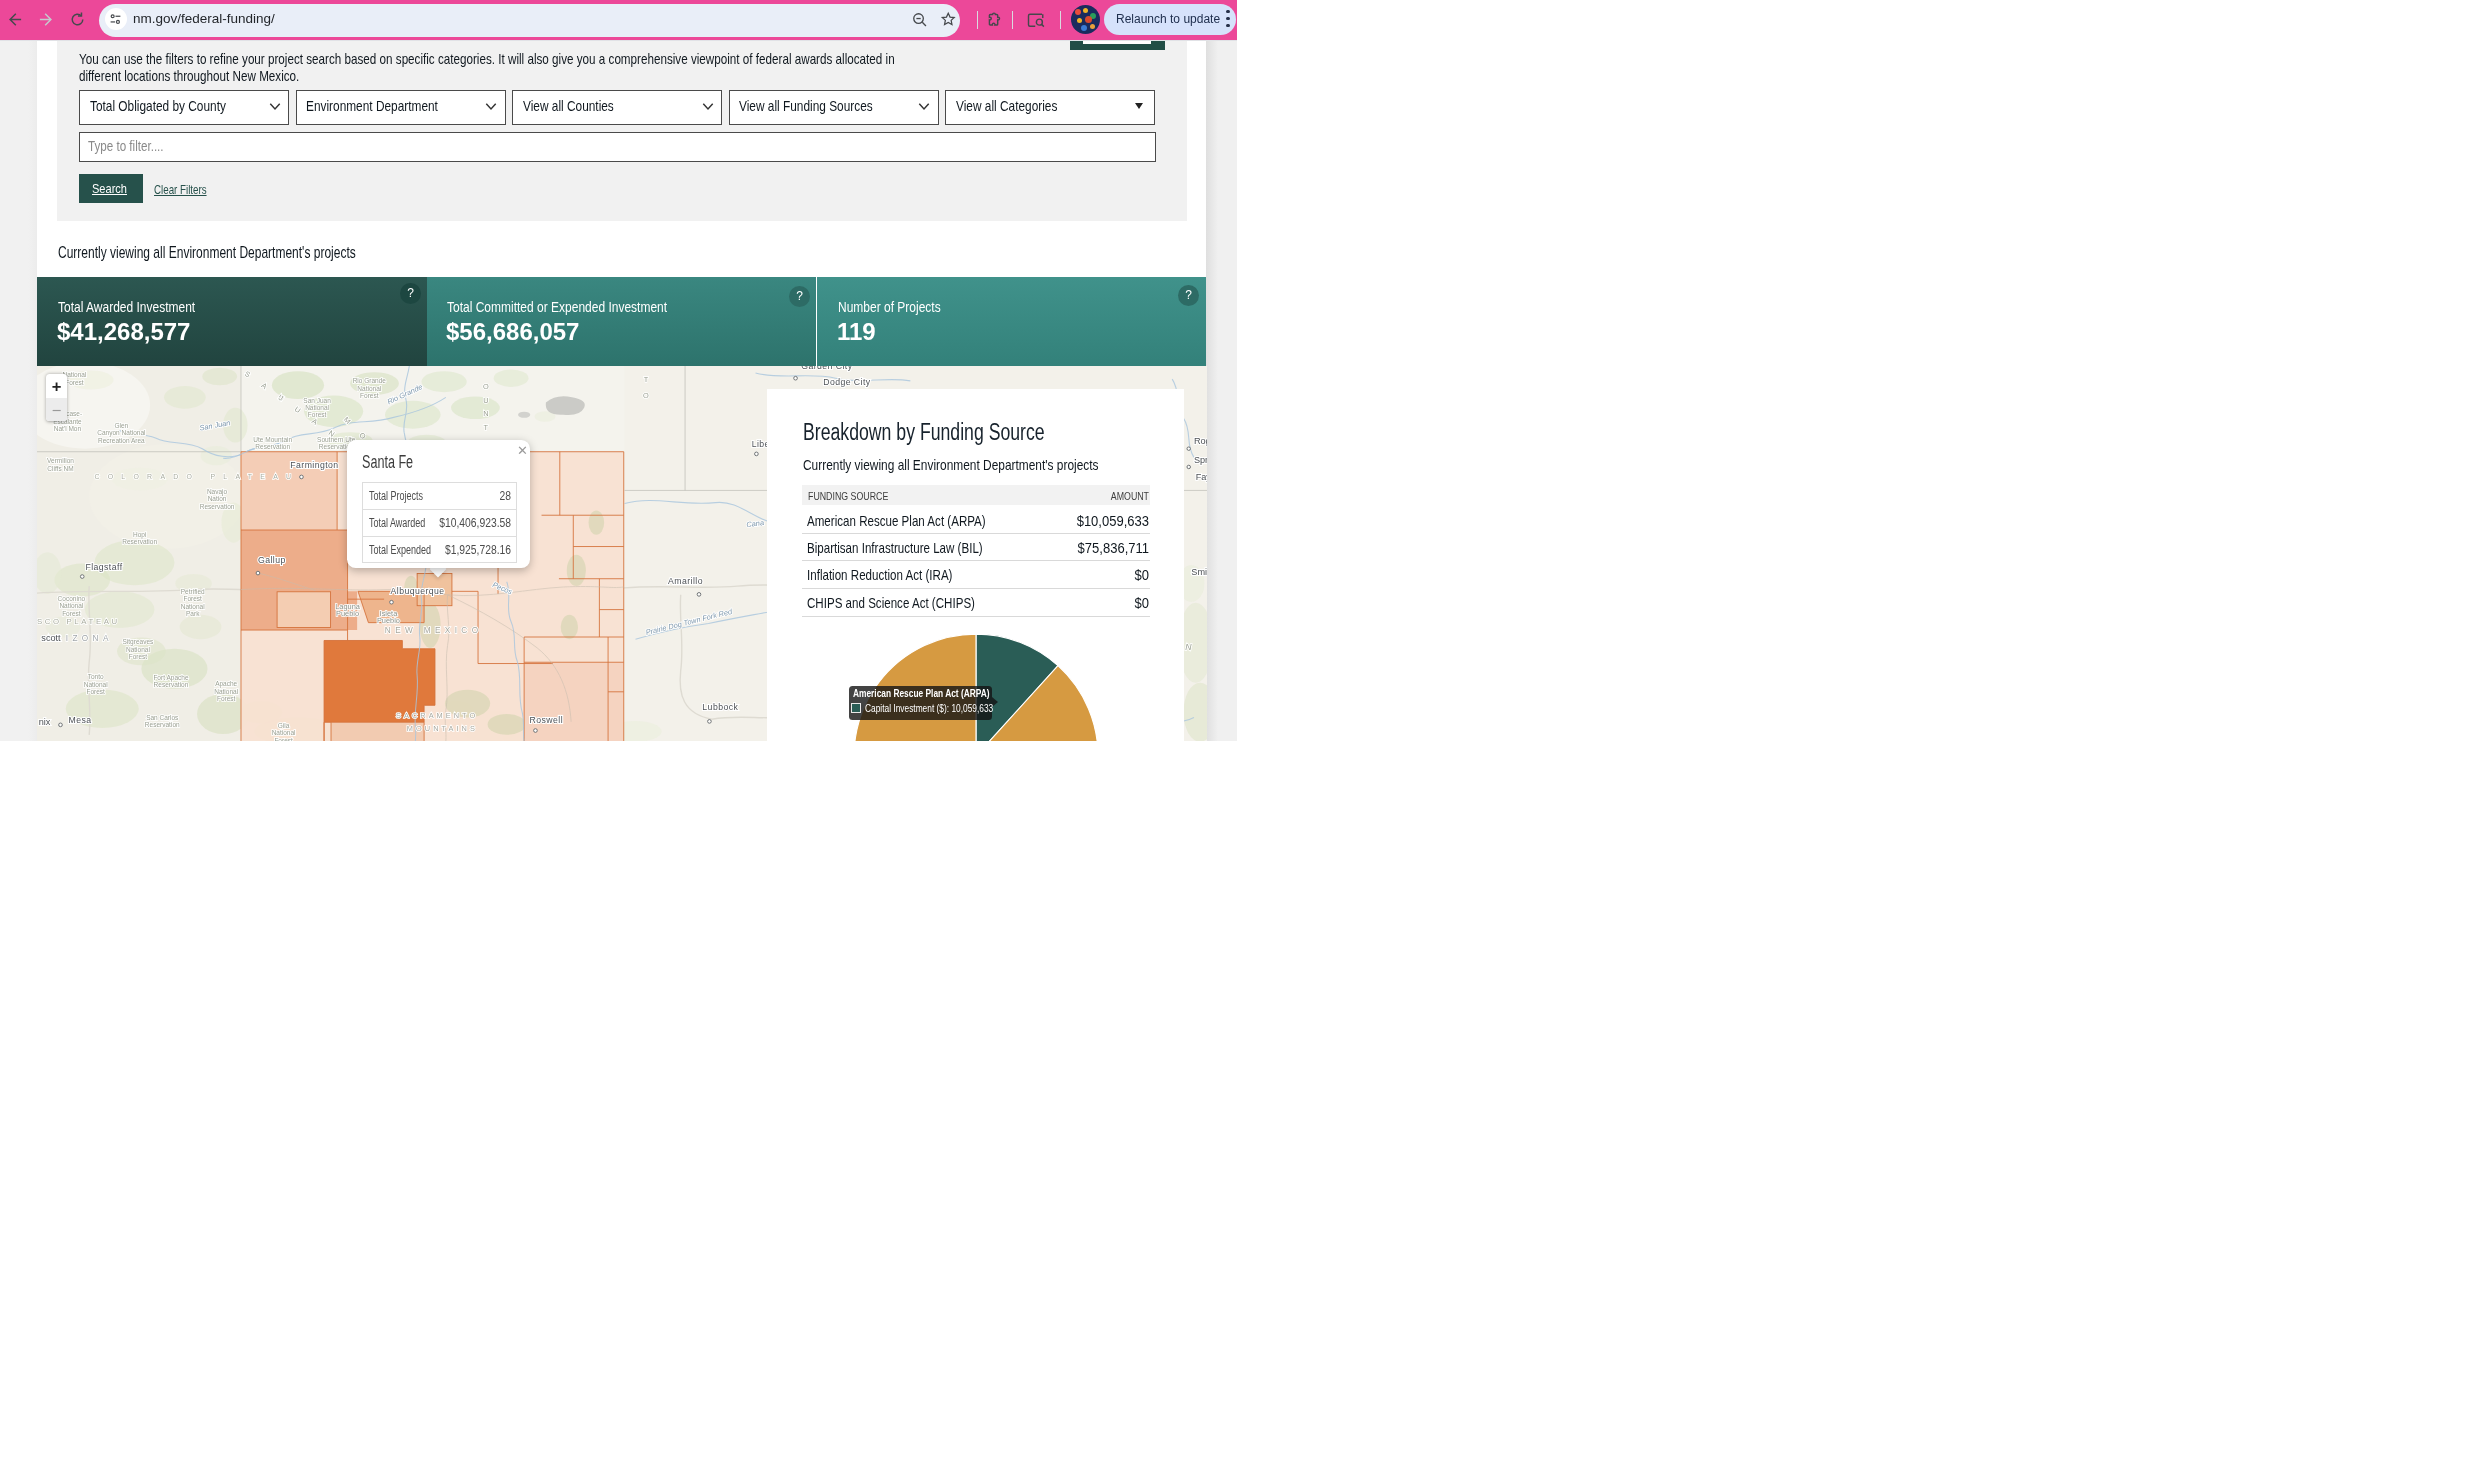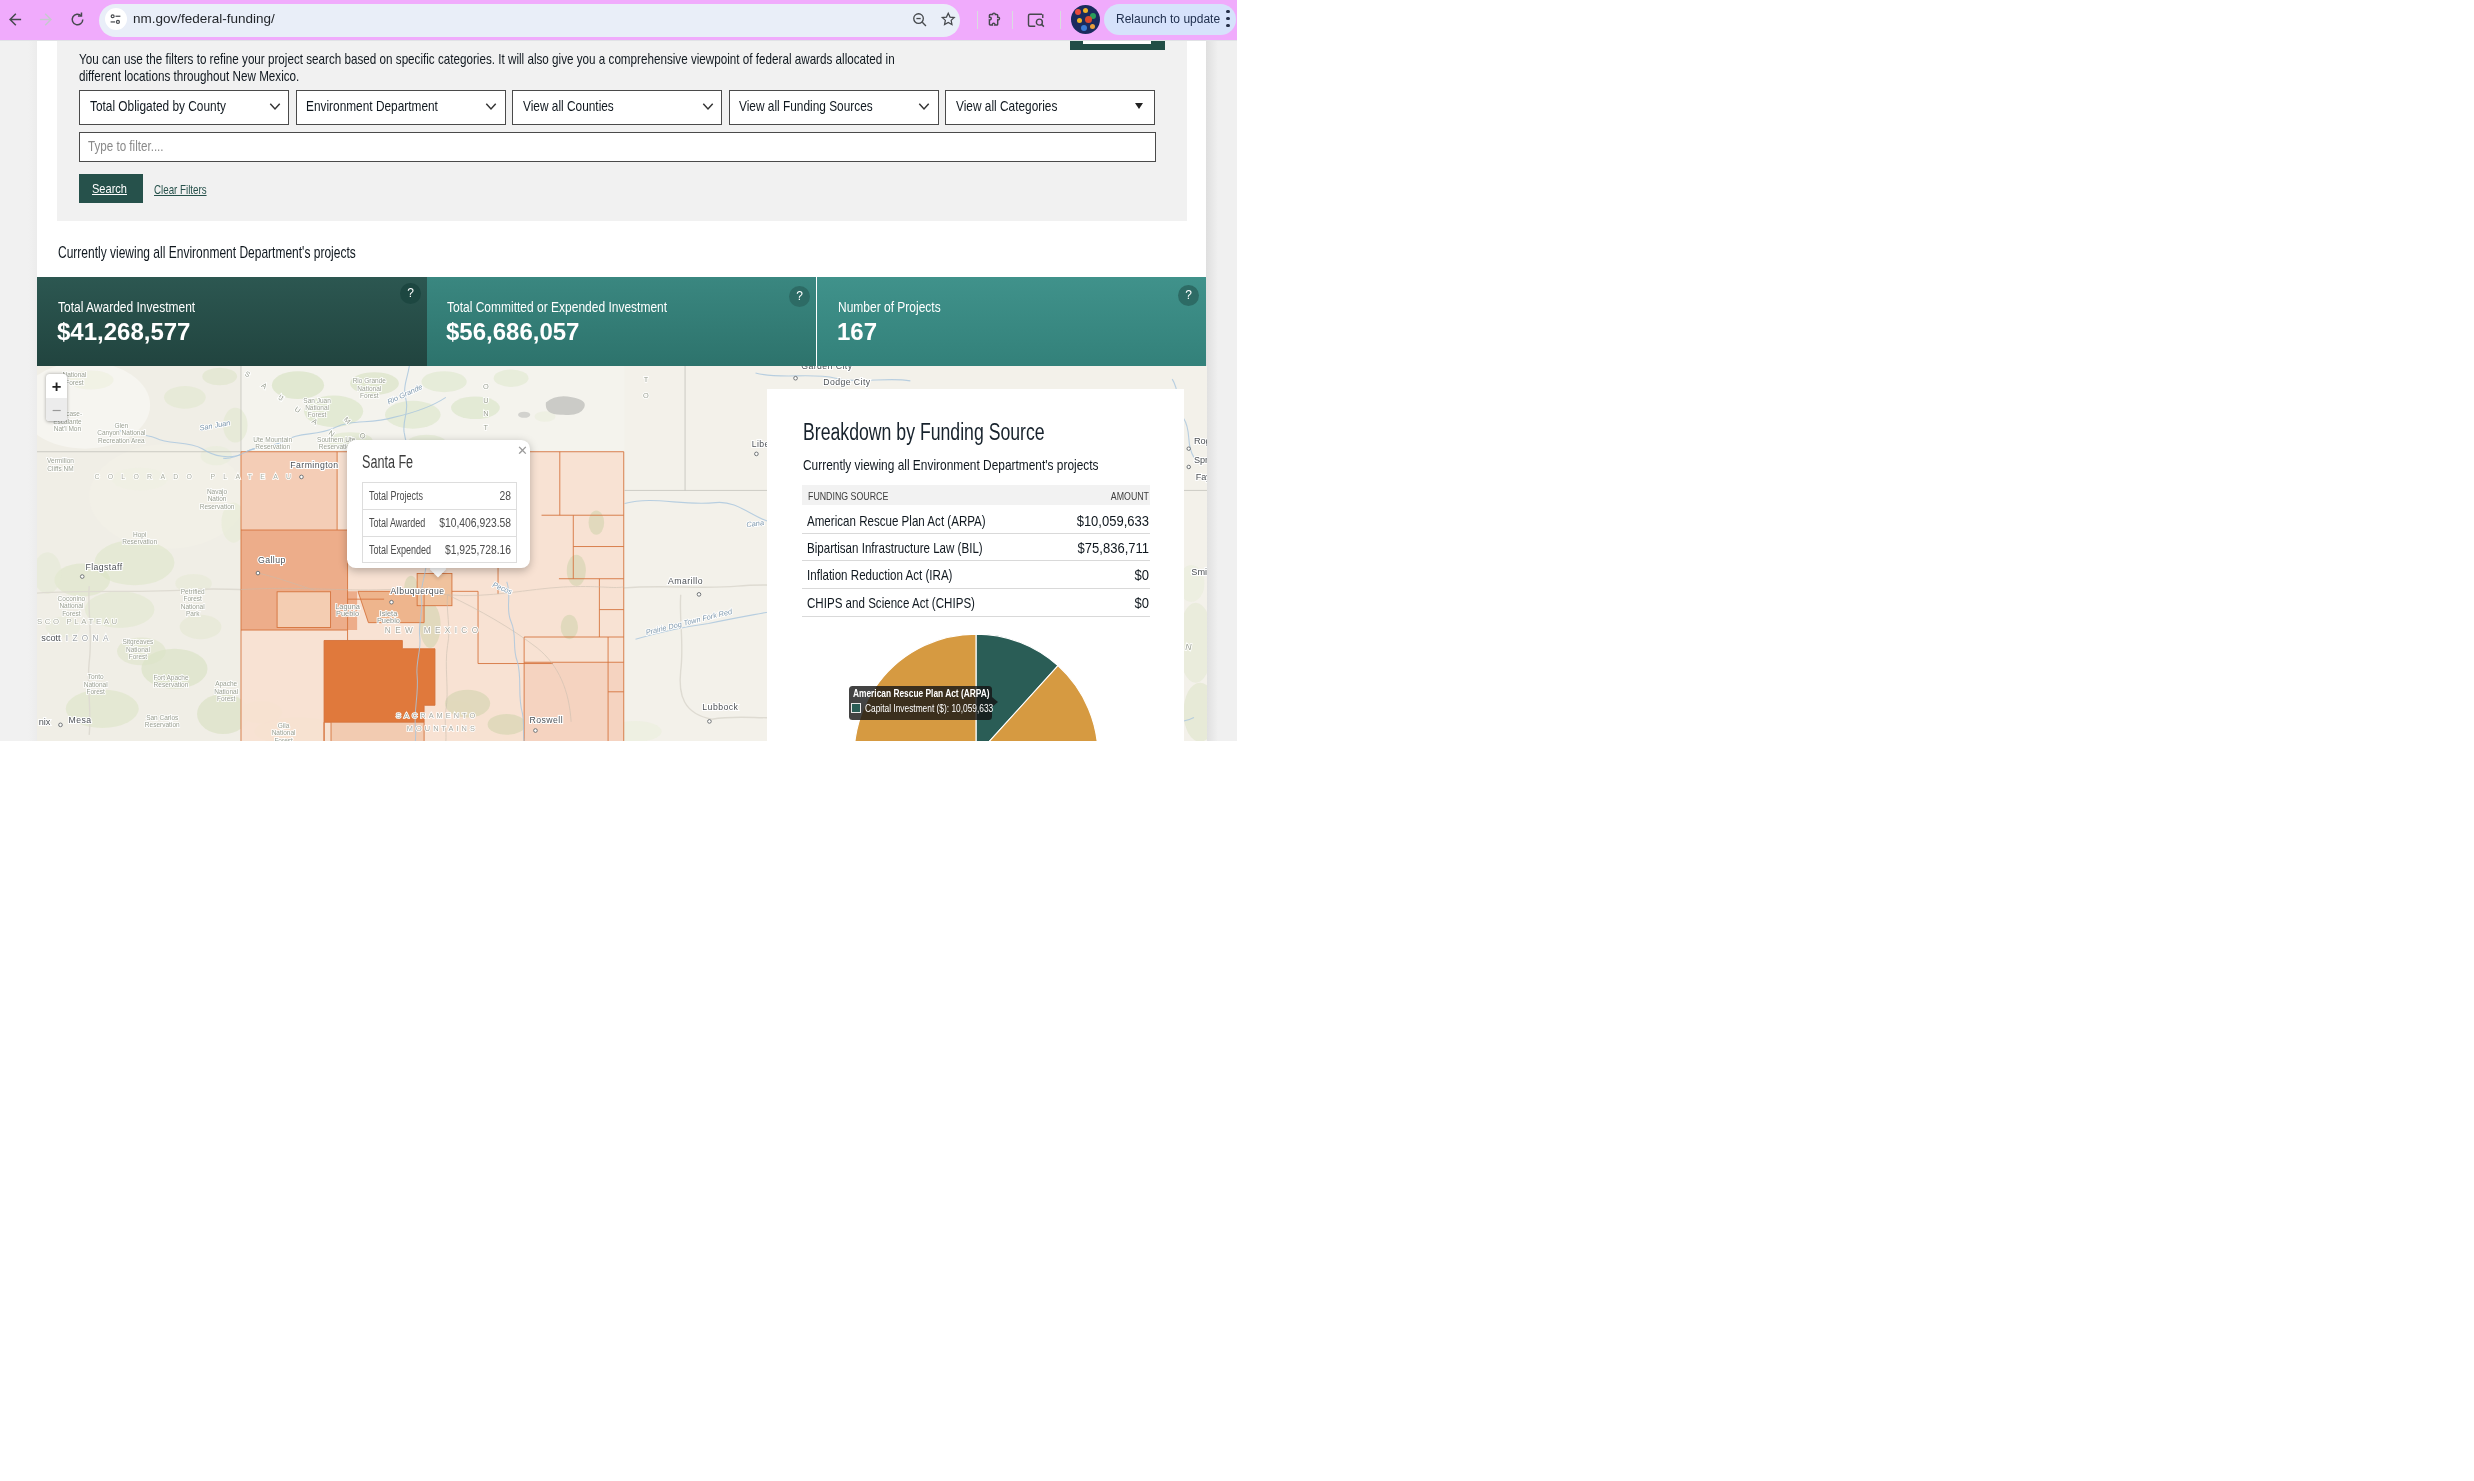--- a/index.html
+++ b/index.html
@@ -3,21 +3,21 @@
 <meta charset="utf-8">
 <style>
   * { margin:0; padding:0; box-sizing:border-box; }
   html,body { width:1237px; height:741px; overflow:hidden; }
   body { font-family:"Liberation Sans", sans-serif; background:#fff; position:relative; }
   .abs { position:absolute; }
 </style>
 </head>
 <body>
 
-<div class="abs" id="toolbar" style="left:0;top:0;width:1237px;height:41px;background:#f0abfc;border-bottom:0.9px solid #e1e2e6;z-index:50;">
+<div class="abs" id="toolbar" style="left:0;top:0;width:1237px;height:41px;background:#ec4899;border-bottom:0.9px solid #e1e2e6;z-index:50;">
 
   <svg class="abs" style="left:7px;top:12px" width="15" height="15" viewBox="0 0 17 17">
       <path d="M10 2 L3.5 8.5 L10 15 M3.5 8.5 H16" stroke="#46494d" stroke-width="1.7" fill="none"></path>
     </svg>
 
   <svg class="abs" style="left:39px;top:12px" width="15" height="15" viewBox="0 0 17 17">
       <path d="M7 2 L13.5 8.5 L7 15 M13.5 8.5 H1" stroke="#c6c9ce" stroke-width="1.7" fill="none"></path>
     </svg>
 
   <svg class="abs" style="left:70px;top:12px" width="15" height="15" viewBox="0 0 17 17">
@@ -139,21 +139,21 @@
 
 <div class="abs" style="left:58px;top:298px;font-size:15px;color:#fff;white-space:nowrap;transform:scaleX(0.8);transform-origin:0 0;">Total Awarded Investment</div>
 <div class="abs" style="left:57px;top:318px;font-size:24px;font-weight:700;color:#fff;">$41,268,577</div>
 <div class="abs" style="left:400px;top:283px;width:21px;height:21px;border-radius:50%;background:#1d4741;color:#fff;font-size:12px;text-align:center;line-height:21px;">?</div>
 
 <div class="abs" style="left:447px;top:298px;font-size:15px;color:#fff;white-space:nowrap;transform:scaleX(0.8);transform-origin:0 0;">Total Committed or Expended Investment</div>
 <div class="abs" style="left:446px;top:318px;font-size:24px;font-weight:700;color:#fff;">$56,686,057</div>
 <div class="abs" style="left:789px;top:286px;width:21px;height:21px;border-radius:50%;background:#2d6b65;color:#fff;font-size:12px;text-align:center;line-height:21px;">?</div>
 
 <div class="abs" style="left:838px;top:298px;font-size:15px;color:#fff;white-space:nowrap;transform:scaleX(0.8);transform-origin:0 0;">Number of Projects</div>
-<div class="abs" style="left:837px;top:318px;font-size:24px;font-weight:700;color:#fff;">167</div>
+<div class="abs" style="left:837px;top:318px;font-size:24px;font-weight:700;color:#fff;">119</div>
 <div class="abs" style="left:1178px;top:285px;width:21px;height:21px;border-radius:50%;background:#2d6b65;color:#fff;font-size:12px;text-align:center;line-height:21px;">?</div>
 
 <div class="abs" id="map" style="left:37px;top:366px;width:1170px;height:375px;overflow:hidden;background:#f2f1ea;">
 
 <svg width="1170" height="375" viewBox="0 0 1345 431" xmlns="http://www.w3.org/2000/svg" font-family="Liberation Sans, sans-serif">
 <rect width="1345" height="431" fill="#f1efe8"></rect>
 <rect x="0" y="0" width="234.5" height="431" fill="#f0eee6"></rect>
 <rect x="234.5" y="0" width="441" height="98.5" fill="#f4f3ed"></rect>
 <rect x="675.5" y="0" width="670" height="431" fill="#f3f1ea"></rect>
 <ellipse cx="55" cy="45" rx="75" ry="50" fill="#f6f5f0"></ellipse>

